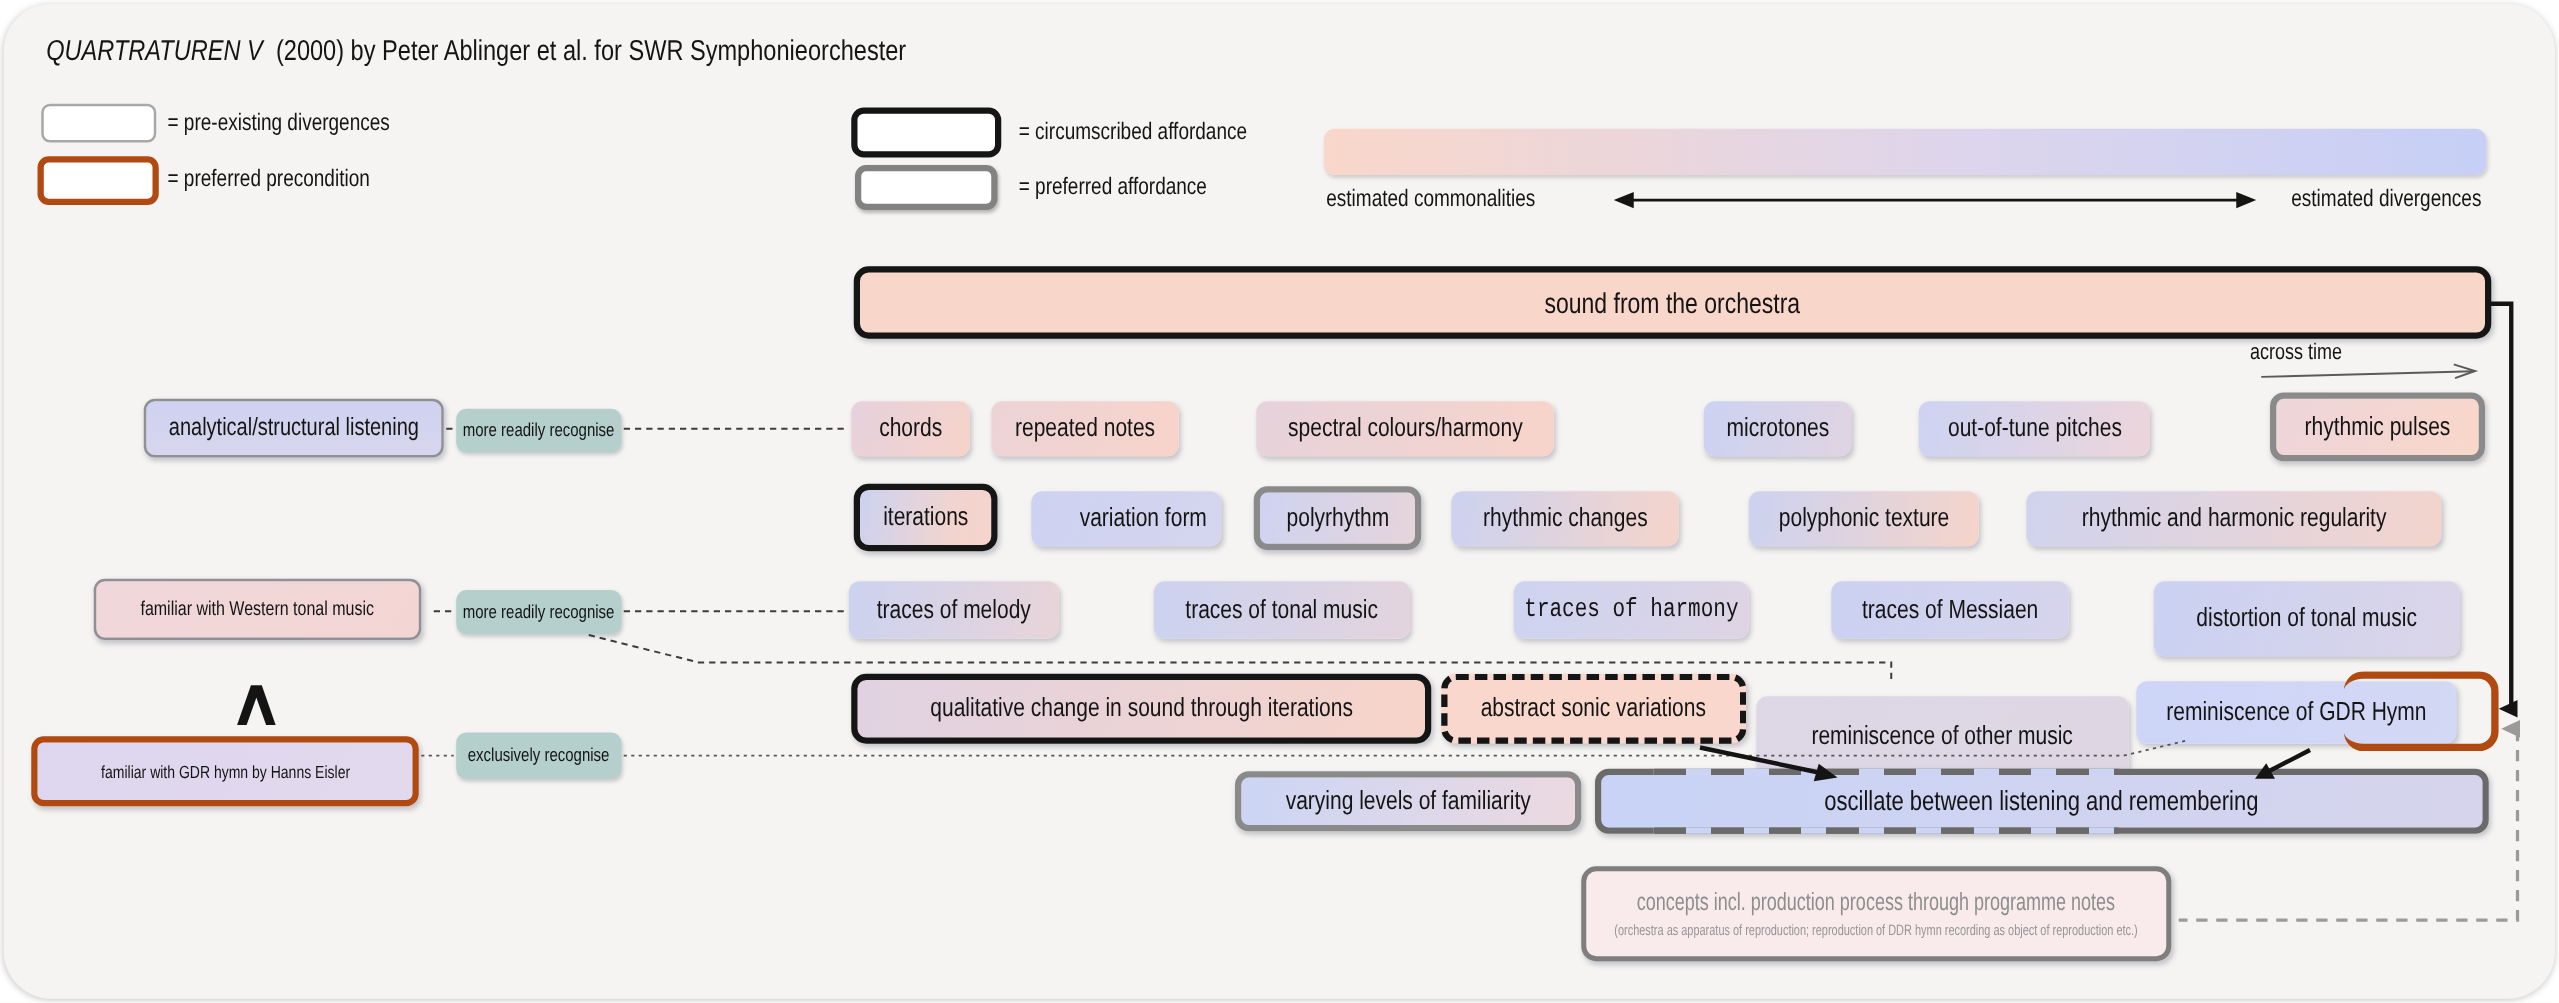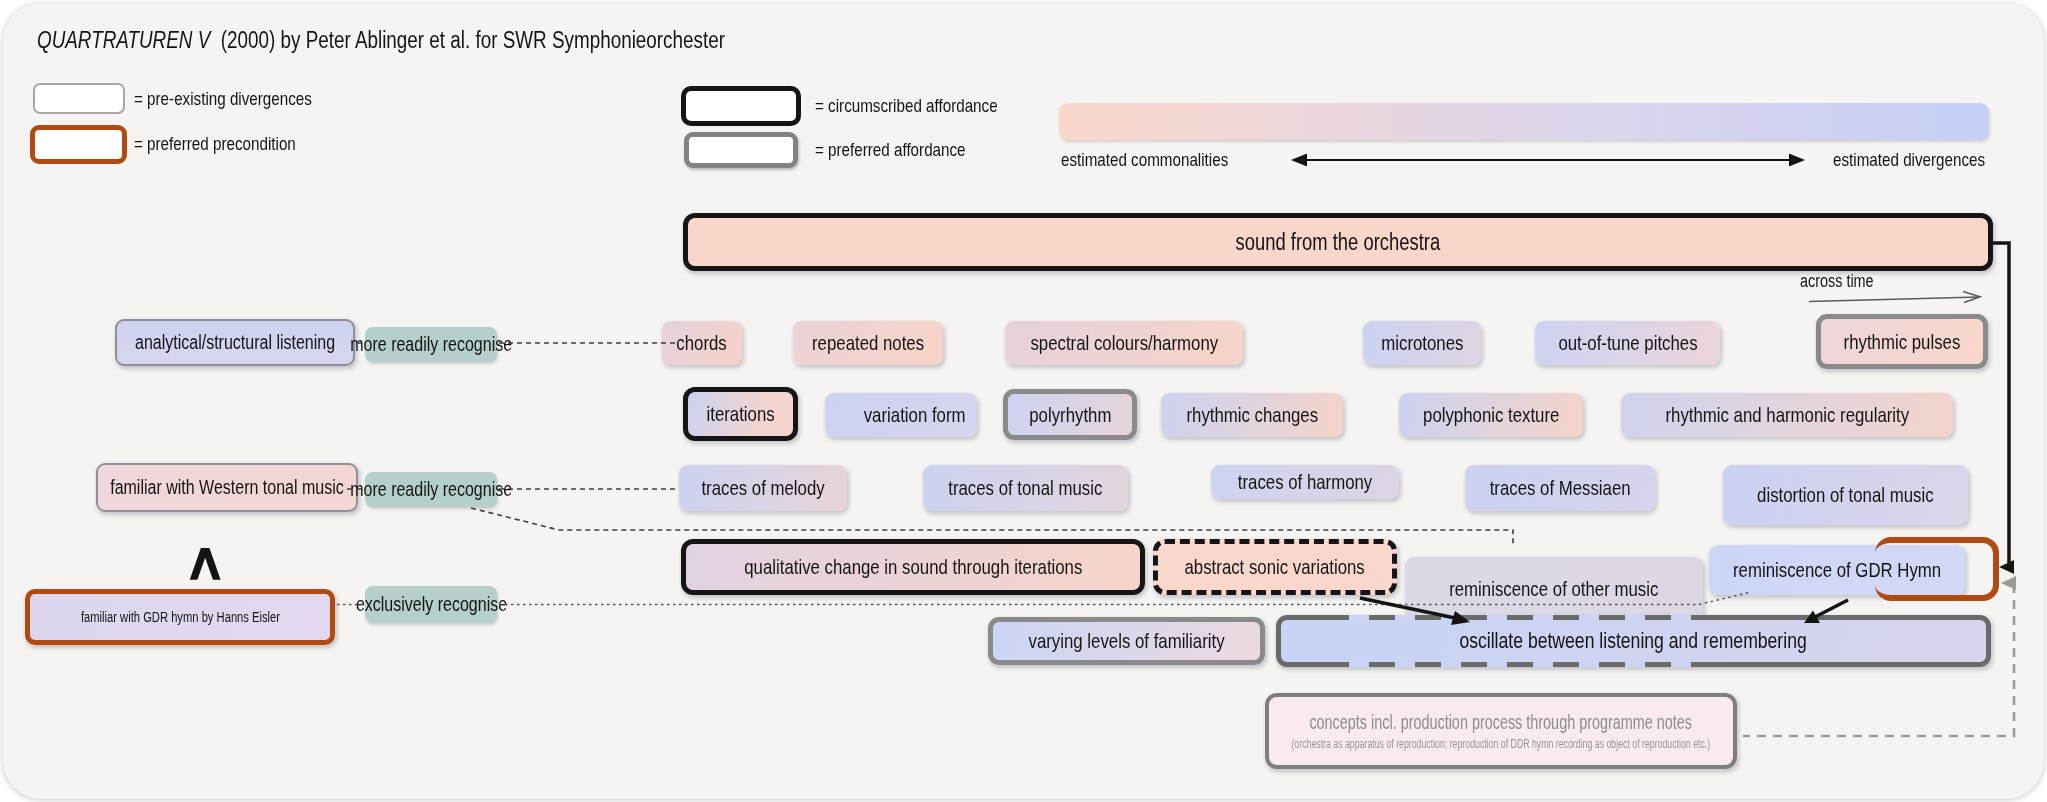--- a/index.html
+++ b/index.html
@@ -10,21 +10,21 @@
   .title .it{font-style:italic;}
   .lgtext{position:absolute;font-size:19px;white-space:nowrap;transform:scaleX(.8);transform-origin:left center;}
   .lg-box{position:absolute;background:#ffffff;box-sizing:border-box;}
   .node{position:absolute;box-sizing:border-box;display:flex;align-items:center;justify-content:center;border-radius:9px;font-size:21px;box-shadow:1.5px 2.5px 4px rgba(110,110,125,.35);}
   .lbl{display:inline-block;white-space:nowrap;transform:scaleX(.8);}
   .bd-black{border:5px solid #151515;border-radius:12px;}
   .bd-blackdash{border:5px dashed #151515;border-radius:12px;text-align:right;}
   .bd-gray{border:5px solid #8a8a8a;border-radius:11px;}
   .bd-graythin{border:2.5px solid #8f8f95;}
   .bd-orange{border:5px solid #b04a10;border-radius:10px;}
-  .teal{background:#b4cfcc;font-size:20px;border-radius:8px;box-shadow:1px 2px 3px rgba(110,110,125,.3);}
+  .teal{background:#b4cfcc;font-size:15px;border-radius:8px;box-shadow:1px 2px 3px rgba(110,110,125,.3);}
   .caret{position:absolute;left:183px;top:528px;font-size:52px;font-weight:900;transform:scaleX(1.15);}
   .strip{position:absolute;height:5px;left:42px;width:372px;background:repeating-linear-gradient(90deg,#6a6a6a 0 26px,#ccd4f4 26px 46px);}
   .concepts{flex-direction:column;gap:3px;color:#8d8d8d;}
   .concepts .l1{display:inline-block;white-space:nowrap;font-size:20px;transform:scaleX(.72);}
   .concepts .l2{display:inline-block;white-space:nowrap;font-size:12px;color:#969696;transform:scaleX(.73);}
   .spec-label{position:absolute;font-size:19px;white-space:nowrap;}
   svg.overlay{position:absolute;left:0;top:0;pointer-events:none;z-index:40;}
   .gdr-orange{position:absolute;left:1872px;top:534px;width:124px;height:64px;box-sizing:border-box;border:6.5px solid #b04a10;border-left:0;border-radius:16px;z-index:6;}
 </style>
 </head>
@@ -54,21 +54,21 @@
       </div>
 
   <div class="abs" style="left:1797px;top:268px;font-size:18px;white-space:nowrap;transform:scaleX(.8);transform-origin:left center;">across time</div>
 
   <div class="node bd-graythin" style="left:112px;top:316px;width:240px;height:47px;background:linear-gradient(180deg,#ced2f0,#d7d6ee);font-size:20px;">
         <span class="lbl">analytical/structural listening</span>
       </div>
   <div class="node teal" style="left:362px;top:324px;width:132px;height:35px;">
         <span class="lbl">more readily recognise</span>
       </div>
-  <div class="node" style="left:659px;top:318px;width:80px;height:44px;background:linear-gradient(115deg,#e6d1dd,#f6d3c9);">
+  <div class="node" style="left:678px;top:318px;width:95px;height:44px;background:linear-gradient(115deg,#e6d1dd,#f6d3c9);">
         <span class="lbl">chords</span>
       </div>
   <div class="node" style="left:790px;top:318px;width:150px;height:44px;background:linear-gradient(115deg,#ecd3d6,#f7d4ca);">
         <span class="lbl">repeated notes</span>
       </div>
   <div class="node" style="left:1002px;top:318px;width:238px;height:44px;background:linear-gradient(115deg,#e6d2dc,#f7d4c9);">
         <span class="lbl">spectral colours/harmony</span>
       </div>
   <div class="node" style="left:1360px;top:318px;width:118px;height:44px;background:linear-gradient(100deg,#ccd2f1,#dfd4e2);">
         <span class="lbl">microtones</span>
@@ -92,33 +92,33 @@
   <div class="node" style="left:1158px;top:390px;width:182px;height:44px;background:linear-gradient(100deg,#ccd2f0,#f5d4ca);">
         <span class="lbl">rhythmic changes</span>
       </div>
   <div class="node" style="left:1396px;top:390px;width:184px;height:44px;background:linear-gradient(100deg,#ccd2f0,#f5d4ca);">
         <span class="lbl">polyphonic texture</span>
       </div>
   <div class="node" style="left:1618px;top:390px;width:332px;height:44px;background:linear-gradient(100deg,#d0d3ee,#f3d4cc);">
         <span class="lbl">rhythmic and harmonic regularity</span>
       </div>
 
-  <div class="node bd-graythin" style="left:93px;top:460px;width:262px;height:49px;background:linear-gradient(120deg,#f0d7db,#f3d6d3);font-size:20px;">
+  <div class="node bd-graythin" style="left:72px;top:460px;width:262px;height:49px;background:linear-gradient(120deg,#f0d7db,#f3d6d3);font-size:16px;">
         <span class="lbl">familiar with Western tonal music</span>
       </div>
   <div class="node teal" style="left:362px;top:469px;width:132px;height:35px;">
         <span class="lbl">more readily recognise</span>
       </div>
   <div class="node" style="left:676px;top:462px;width:168px;height:46px;background:linear-gradient(100deg,#ccd2f0,#e8d4d8);">
         <span class="lbl">traces of melody</span>
       </div>
   <div class="node" style="left:920px;top:462px;width:205px;height:46px;background:linear-gradient(100deg,#ccd2f0,#e3d4dd);">
         <span class="lbl">traces of tonal music</span>
       </div>
-  <div class="node" style="left:1208px;top:462px;width:188px;height:34px;background:linear-gradient(100deg,#cdd3f1,#ded4e3);">
+  <div class="node" style="left:1208px;top:462px;width:188px;height:46px;background:linear-gradient(100deg,#cdd3f1,#ded4e3);font-family:Liberation Mono, monospace;">
         <span class="lbl">traces of harmony</span>
       </div>
   <div class="node" style="left:1462px;top:462px;width:190px;height:46px;background:linear-gradient(100deg,#cbd1f1,#d6d4ec);">
         <span class="lbl">traces of Messiaen</span>
       </div>
   <div class="node" style="left:1720px;top:462px;width:245px;height:60px;background:linear-gradient(100deg,#cad1f2,#dbd5e8);">
         <span class="lbl">distortion of tonal music</span>
       </div>
 
   <div class="caret">∧</div>

